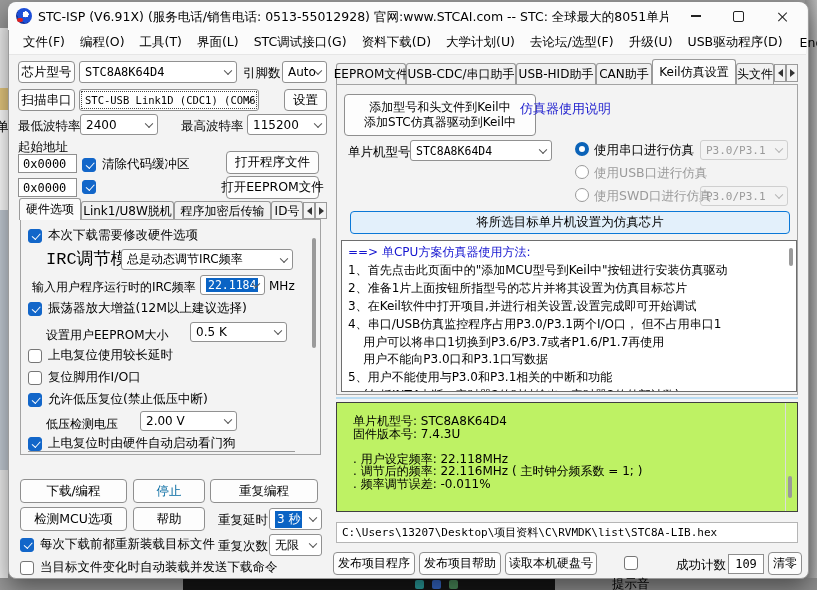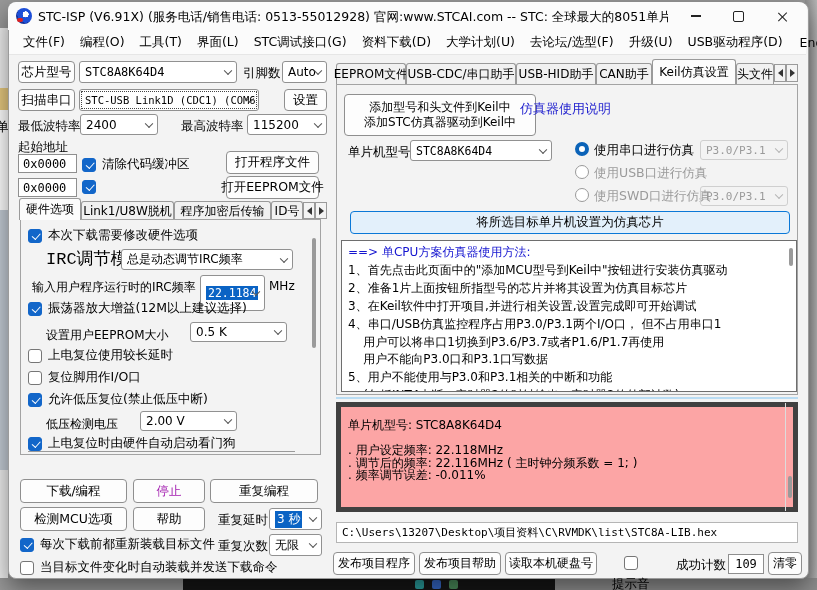--- a/index.html
+++ b/index.html
@@ -32,21 +32,21 @@
   .ic-close::before,.ic-close::after{content:"";position:absolute;left:5px;top:0;width:1.4px;height:12px;background:#222;}
   .ic-close::before{transform:rotate(45deg);} .ic-close::after{transform:rotate(-45deg);}
   
   .menubar{left:9px;top:30px;width:797px;height:25px;background:#fbfbfb;border-bottom:1px solid #e6e6e6;
            display:flex;align-items:center;gap:15px;padding-left:14px;box-sizing:border-box;}
   .menubar span{white-space:nowrap;cursor:default;}
   .menubar span:last-child{margin-left:2px;}
   
   .btn{background:#fdfdfd;border:1px solid #8f8f8f;border-radius:4px;display:flex;align-items:center;
        justify-content:center;font-size:12.5px;box-sizing:border-box;white-space:nowrap;}
-  .btn.disabled{color:#a21caf;}
+  .btn.disabled{color:#0369a1;}
   .btn.primary{background:#e3f0fb;border:1px solid #0b78d7;}
   .combo{background:#fff;border:1px solid #919191;border-radius:3px;display:flex;align-items:center;
          padding:0 16px 0 5px;box-sizing:border-box;font-size:12px;white-space:nowrap;overflow:hidden;}
   .combo .chev{position:absolute;right:5px;top:50%;width:5px;height:5px;border-right:1.4px solid #555;
                border-bottom:1.4px solid #555;transform:translateY(-70%) rotate(45deg);}
   .combo.dis{background:transparent;border:1px solid #cfcfcf;color:#9a9a9a;}
   .combo.dis .chev{border-color:#b5b5b5;}
   .combo.focus{outline:1px dotted #444;outline-offset:-3px;}
   .sel{background:#0a63c4;color:#fff;padding:0 2px;}
   .input{background:#fff;border:1px solid #8f8f8f;box-sizing:border-box;display:flex;align-items:center;
@@ -185,21 +185,21 @@
   <label class="abs cb on" style="left:28px;top:227px;z-index:3;">
     <span class="box"></span>
     <span>本次下载需要修改硬件选项</span>
   </label>
   <div class="abs lbl" style="left:46px;top:247px;z-index:3;font-size:17px;font-family:Liberation Mono, monospace;">IRC调节模式</div>
   <div class="abs lbl" style="left:32px;top:279px;z-index:3;font-size:12px;">输入用户程序运行时的IRC频率</div>
   <div class="abs combo" style="left:121px;top:249px;width:172px;height:21px;z-index:3;">
     <span>总是动态调节IRC频率</span>
     <span class="chev"></span>
   </div>
-  <div class="abs combo" style="left:200px;top:275px;width:65px;height:36px;z-index:3;">
+  <div class="abs combo" style="left:200px;top:275px;width:65px;height:20px;z-index:3;">
     <span class="sel mono" style="font-size:11.5px;">22.1184</span>
     <span class="chev"></span>
   </div>
   <div class="abs lbl" style="left:269px;top:279px;z-index:3;font-size:12px;">MHz</div>
 
   <label class="abs cb on" style="left:28px;top:300px;z-index:3;">
     <span class="box"></span>
     <span>振荡器放大增益(12M以上建议选择)</span>
   </label>
   <div class="abs lbl" style="left:46px;top:327px;z-index:3;font-size:12px;">设置用户EEPROM大小</div>
@@ -308,22 +308,23 @@
     <div class="iline">    用户可以将串口1切换到P3.6/P3.7或者P1.6/P1.7再使用</div>
     <div class="iline">    用户不能向P3.0口和P3.1口写数据</div>
     <div class="iline">5、用户不能使用与P3.0和P3.1相关的中断和功能</div>
     <div class="iline">    (包括INT4中断、定时器2的时钟输出、定时器2的外部计数)</div>
 
   </div>
   <div class="abs thumb" style="left:789px;top:248px;width:4px;height:18px;z-index:4;"></div>
 
   <div class="abs splitter" style="left:336px;top:397px;width:462px;height:2px;"></div>
 
-  <div class="abs" style="left:336px;top:402px;width:462px;height:110px;background:#fca5a5;border:5px solid #404040;box-sizing:border-box;overflow:hidden;padding:12px 0 0 7px;">
+  <div class="abs" style="left:336px;top:402px;width:462px;height:110px;background:#bef264;border:1px solid #404040;box-sizing:border-box;overflow:hidden;padding:12px 0 0 16px;">
     <div class="logline">单片机型号: STC8A8K64D4</div>
+    <div class="logline">固件版本号: 7.4.3U</div>
     <div class="logline">&nbsp;</div>
     <div class="logline">. 用户设定频率: 22.118MHz</div>
     <div class="logline">. 调节后的频率: 22.116MHz ( 主时钟分频系数 = 1; )</div>
     <div class="logline">. 频率调节误差: -0.011%</div>
   </div>
   <div class="abs" style="left:785px;top:403px;width:1px;height:108px;background:#dcdcdc;"></div>
   <div class="abs thumb" style="left:788px;top:476px;width:4px;height:22px;"></div>
 
   <div class="abs" style="left:336px;top:522px;width:462px;height:21px;background:#fff;border:1px solid #b5b5b5;box-sizing:border-box;display:flex;align-items:center;padding:0 5px;overflow:hidden;">
     <span class="mono" style="font-size:11px;white-space:nowrap;">C:\Users\13207\Desktop\项目资料\C\RVMDK\list\STC8A-LIB.hex</span>

